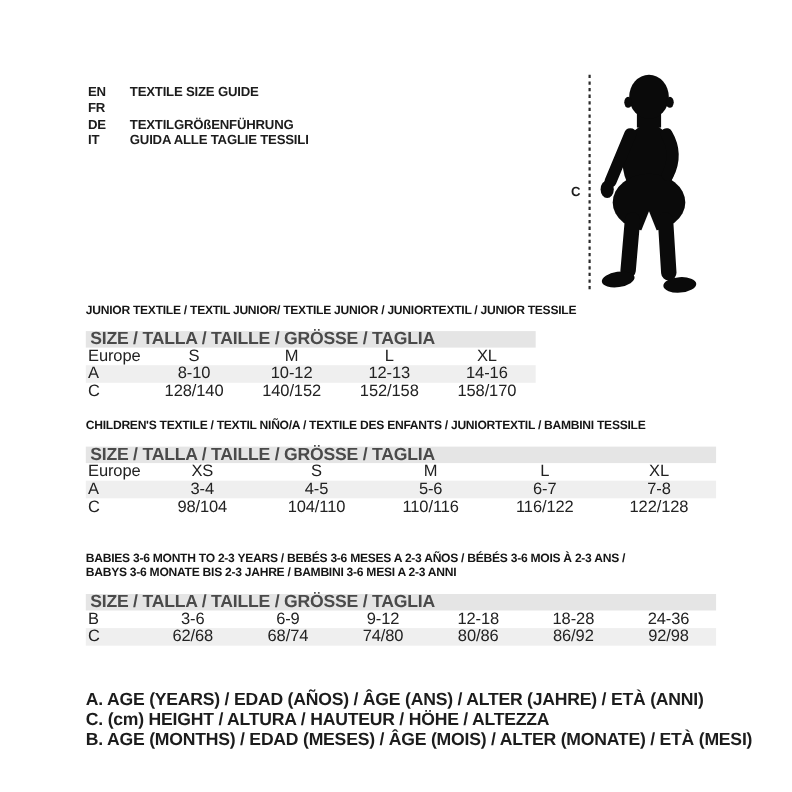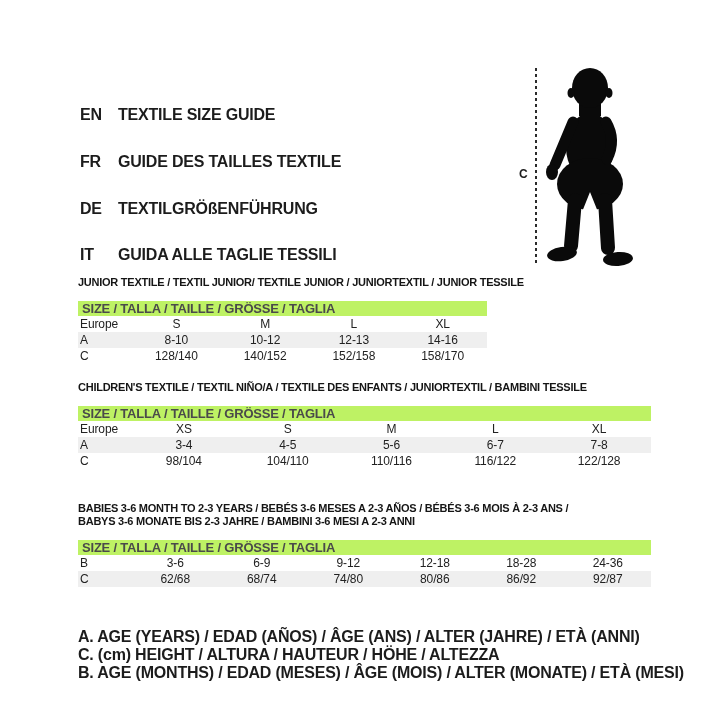--- a/index.html
+++ b/index.html
@@ -8,59 +8,58 @@
     background: #ffffff;
     position: relative;
     font-family: "Liberation Sans", sans-serif;
     color: #1c1c1c;
     overflow: hidden;
   }
 
   
   .lang { position: absolute; left: 80px; top: 76px; }
   .lang-row { display: flex; height: 14.8px; line-height: 14.8px;
-              font-size: 16px; font-weight: bold; letter-spacing: -0.2px; margin-top: 32px; }
+              font-size: 12px; font-weight: bold; letter-spacing: -0.2px; }
   .lang-code { width: 38px; }
 
   
   .fig { position: absolute; left: 505px; top: 62px; width: 140px; height: 210px; }
 
   
   .sec { position: absolute; left: 78px; }
   #sec1 { top: 276px; width: 409px; }
   #sec2 { top: 381px; width: 573px; }
   #sec3 { top: 502px; width: 573px; }
   .sec-title { font-size: 11px; font-weight: bold; line-height: 13px;
                letter-spacing: -0.25px; white-space: nowrap; color: #151515; }
   .tbl { margin-top: 12px; }
-  .hdr-bar { height: 15px; line-height: 15px; background: #bef264; color: #4a4a4a;
-             font-size: 13px; font-weight: bold; padding-left: 4px;
+  .hdr-bar { height: 15px; line-height: 15px; background: #e5e5e5; color: #4a4a4a;
+             font-size: 16px; font-weight: bold; padding-left: 4px;
              letter-spacing: -0.2px; white-space: nowrap; }
-  .trow { display: flex; height: 16px; line-height: 16px; font-size: 12px;
+  .trow { display: flex; height: 16px; line-height: 16px; font-size: 15px;
           color: #222222; letter-spacing: -0.1px; }
   .trow.shaded { background: #efefef; }
   .trow .lbl { width: 54px; padding-left: 2px; box-sizing: border-box; }
   .trow .val { flex: 1 1 0; text-align: center; }
 
   
   .legend { position: absolute; left: 78px; top: 628px; font-size: 16px;
             font-weight: bold; line-height: 18px; letter-spacing: -0.2px;
             white-space: nowrap; }
 </style>
 </head>
 <body>
 
 <div class="lang">
   <div class="lang-row">
     <span class="lang-code">EN</span>
     <span>TEXTILE SIZE GUIDE</span>
   </div>
   <div class="lang-row">
     <span class="lang-code">FR</span>
-    <span>GUIDE DES TAILLES TEXTILE</span>
   </div>
   <div class="lang-row">
     <span class="lang-code">DE</span>
     <span>TEXTILGRÖßENFÜHRUNG</span>
   </div>
   <div class="lang-row">
     <span class="lang-code">IT</span>
     <span>GUIDA ALLE TAGLIE TESSILI</span>
   </div>
 </div>
@@ -168,21 +167,21 @@
           <span class="val">18-28</span>
           <span class="val">24-36</span>
         </div>
         <div class="trow shaded">
           <span class="lbl">C</span>
           <span class="val">62/68</span>
           <span class="val">68/74</span>
           <span class="val">74/80</span>
           <span class="val">80/86</span>
           <span class="val">86/92</span>
-          <span class="val">92/87</span>
+          <span class="val">92/98</span>
         </div>
       </div>
   </div>
 </div>
 
 <div class="legend">
   <div>A. AGE (YEARS) / EDAD (AÑOS) / ÂGE (ANS) / ALTER (JAHRE) / ETÀ (ANNI)</div>
   <div>C. (cm) HEIGHT / ALTURA / HAUTEUR / HÖHE / ALTEZZA</div>
   <div>B. AGE (MONTHS) / EDAD (MESES) / ÂGE (MOIS) / ALTER (MONATE) / ETÀ (MESI)</div>
 </div>

